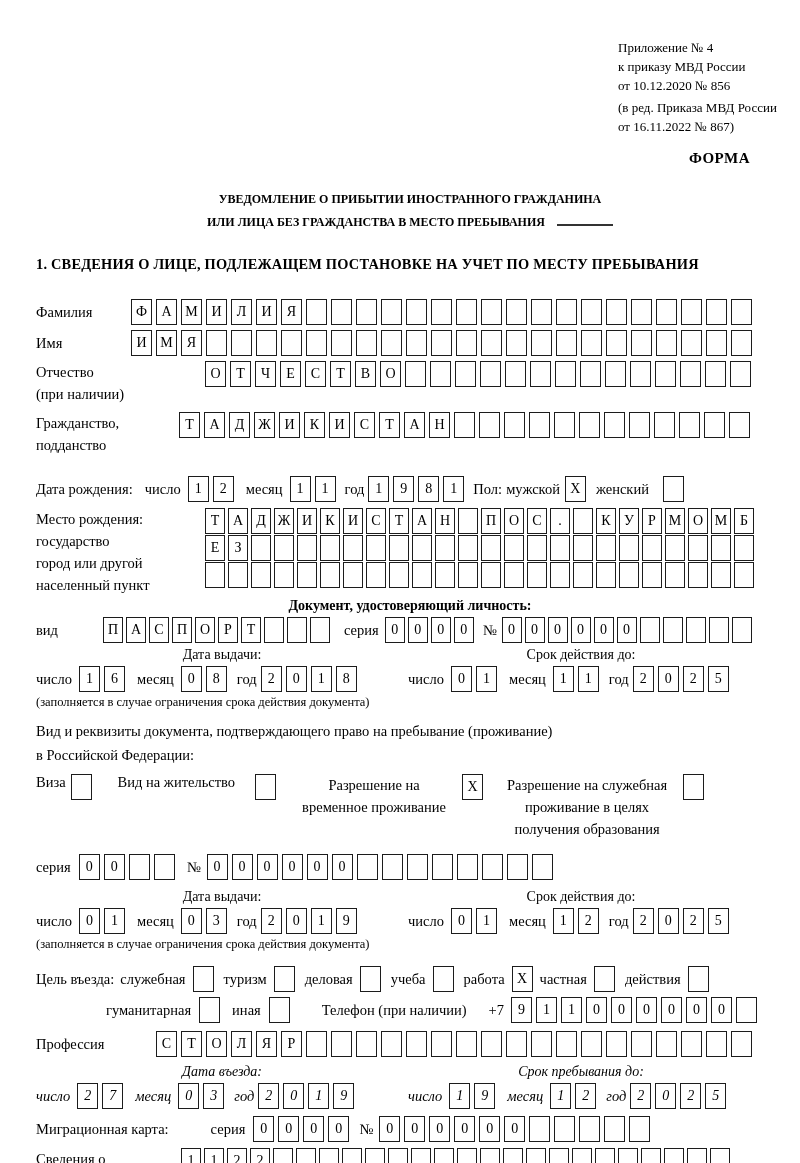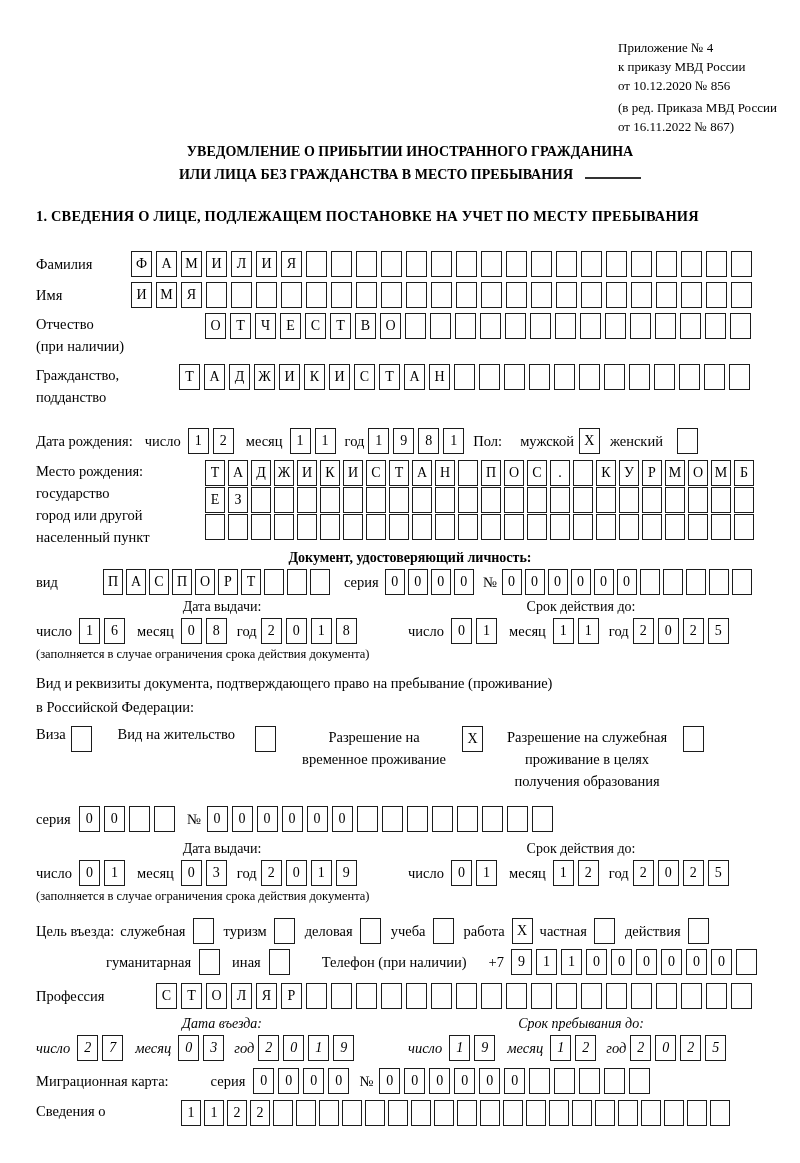--- a/index.html
+++ b/index.html
@@ -10,21 +10,21 @@
     color:#000; overflow:hidden;
   }
   .page { position:relative; width:800px; height:1163px; padding:38px 16px 0 36px; overflow:hidden; background:#fff; }
 
   
   .hdr-note { margin-left:582px; width:190px; font-size:13px; line-height:19px; }
   .hdr-note .gap { margin-top:3px; }
   .forma { text-align:right; padding-right:34px; font-weight:bold; font-size:15px; margin-top:14px; letter-spacing:.5px; }
 
   
-  .title { text-align:center; font-weight:bold; font-size:14px; line-height:23px; margin-top:4px; }
+  .title { text-align:center; font-weight:bold; font-size:12px; line-height:23px; margin-top:21px; }
   .title-underline { display:inline-block; width:56px; border-bottom:2px solid #333; height:14px; margin-left:12px; }
   .sec1 { font-weight:bold; font-size:14.4px; margin-top:22px; white-space:nowrap; letter-spacing:.2px; }
 
   
   .form-body { margin-top:26px; font-size:14.5px; }
   .row { display:flex; align-items:center; margin-bottom:5px; }
   .row-top { display:flex; align-items:flex-start; }
   .lbl { flex:0 0 auto; }
   .w95 { width:95px; } .w169 { width:169px; } .w143 { width:143px; } .w120 { width:120px; } .w145 { width:145px; } .w67 { width:67px; }
   .lbl-lines div { line-height:22px; }
@@ -79,20 +79,21 @@
 <div class="page">
 
   <div class="hdr-note">
     <div>Приложение № 4</div>
     <div>к приказу МВД России</div>
     <div>от 10.12.2020 № 856</div>
     <div class="gap">(в ред. Приказа МВД России</div>
     <div>от 16.11.2022 № 867)</div>
   </div>
 
+  <div class="forma">ФОРМА</div>
 
   <div class="title">
     <div>УВЕДОМЛЕНИЕ О ПРИБЫТИИ ИНОСТРАННОГО ГРАЖДАНИНА</div>
     <div><span>ИЛИ ЛИЦА БЕЗ ГРАЖДАНСТВА В МЕСТО ПРЕБЫВАНИЯ</span><span class="title-underline"></span></div>
   </div>
 
   <div class="sec1">1. СВЕДЕНИЯ О ЛИЦЕ, ПОДЛЕЖАЩЕМ ПОСТАНОВКЕ НА УЧЕТ ПО МЕСТУ ПРЕБЫВАНИЯ</div>
 
   <div class="form-body">
 
@@ -234,21 +235,21 @@
           <span class="cell">1</span>
         </span>
       <span class="dlbl-m" style="margin-left:9px;margin-right:4px;">год</span>
       <span class="cells">
           <span class="cell">1</span>
           <span class="cell">9</span>
           <span class="cell">8</span>
           <span class="cell">1</span>
         </span>
       <span style="margin-left:9px;">Пол:</span>
-      <span style="margin-left:18px;">мужской</span>
+      <span style="margin-left:4px;">мужской</span>
       <span class="box" style="margin-left:5px;">X</span>
       <span style="margin-left:10px;">женский</span>
       <span class="box" style="margin-left:14px;"></span>
     </div>
 
     <div class="row-top" style="margin-bottom:0;">
       <span class="lbl w169 lbl-lines">
         <div>Место рождения:</div>
         <div>государство</div>
         <div>город или другой</div>

